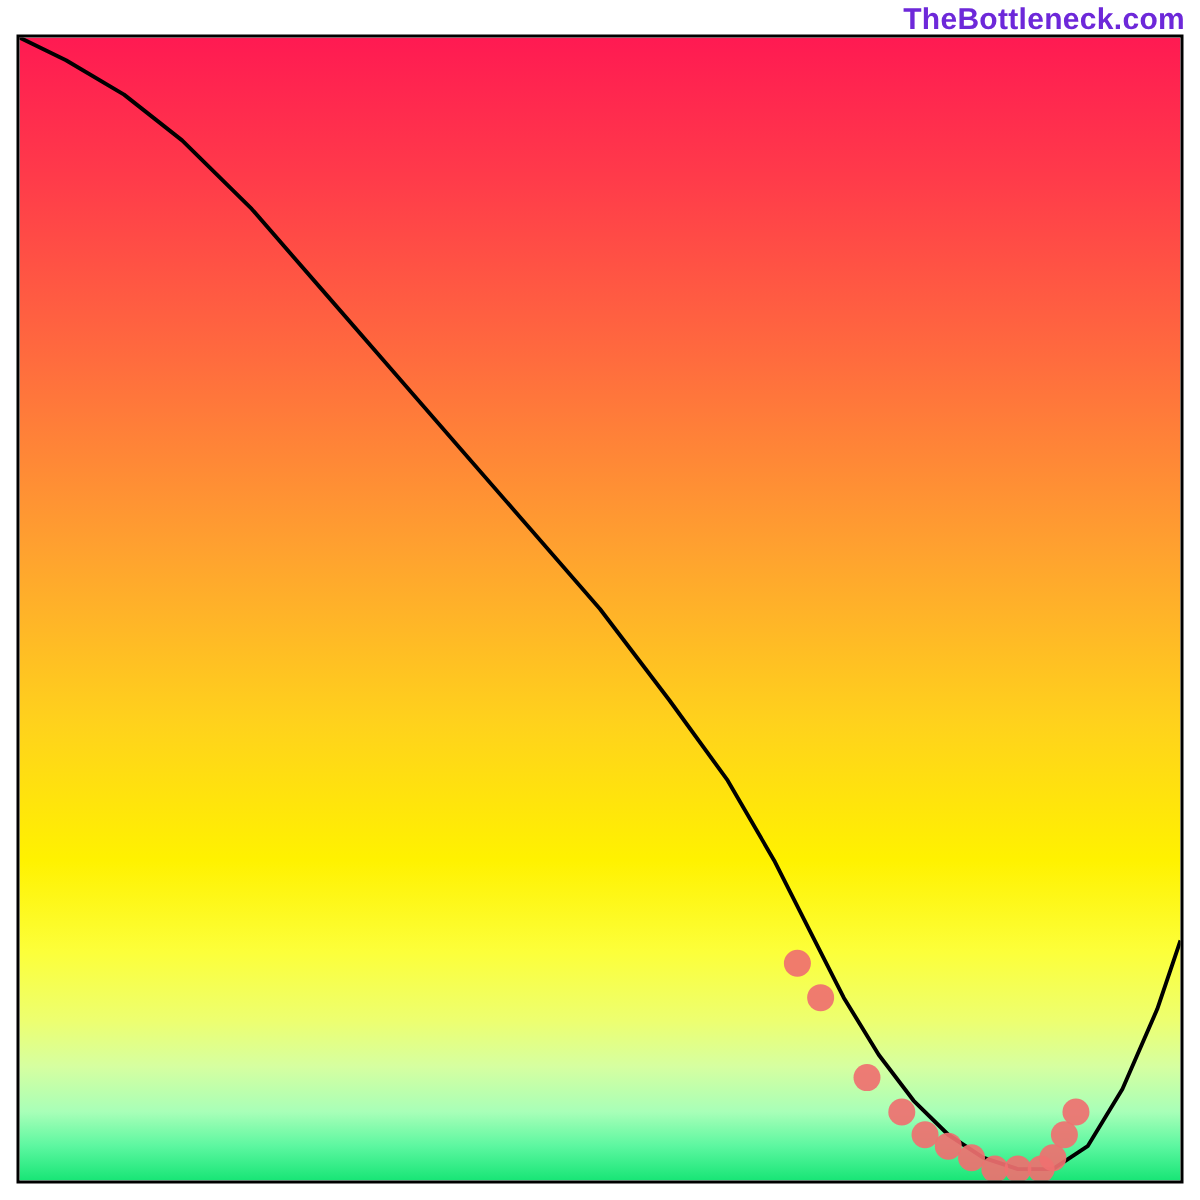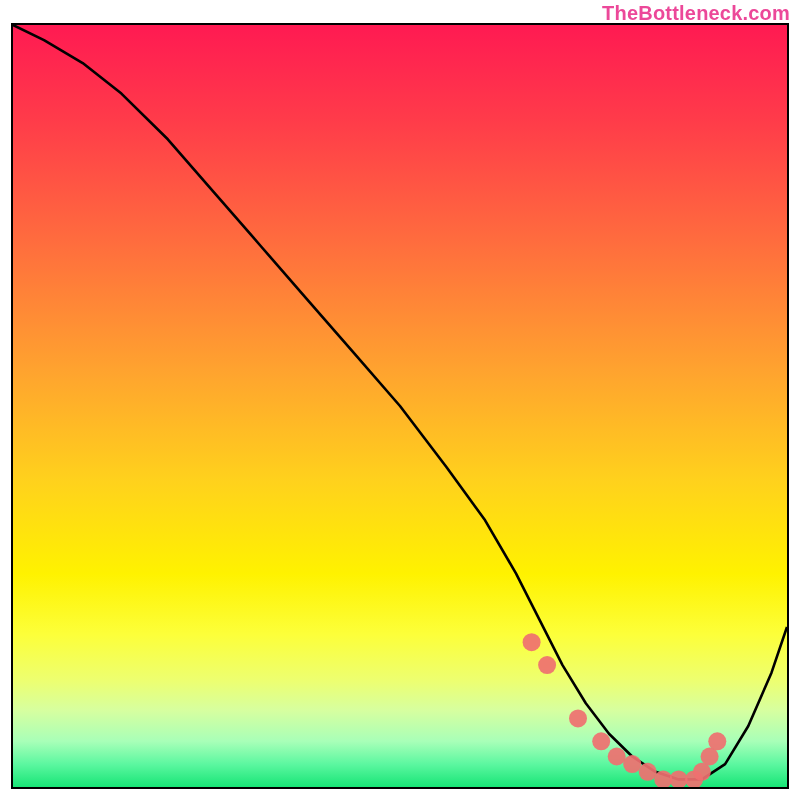--- a/index.html
+++ b/index.html
@@ -15,21 +15,21 @@
     position: relative;
     width: 800px;
     height: 800px;
   }
   .attribution {
     position: absolute;
     top: 2px;
     right: 10px;
     font-size: 20px;
     font-weight: 600;
-    color: #ec4899;
+    color: #6d28d9;
     letter-spacing: 0.2px;
   }
   .plot-outer {
     position: absolute;
     left: 11px;
     top: 23px;
     width: 778px;
     height: 766px;
     box-sizing: border-box;
   }

